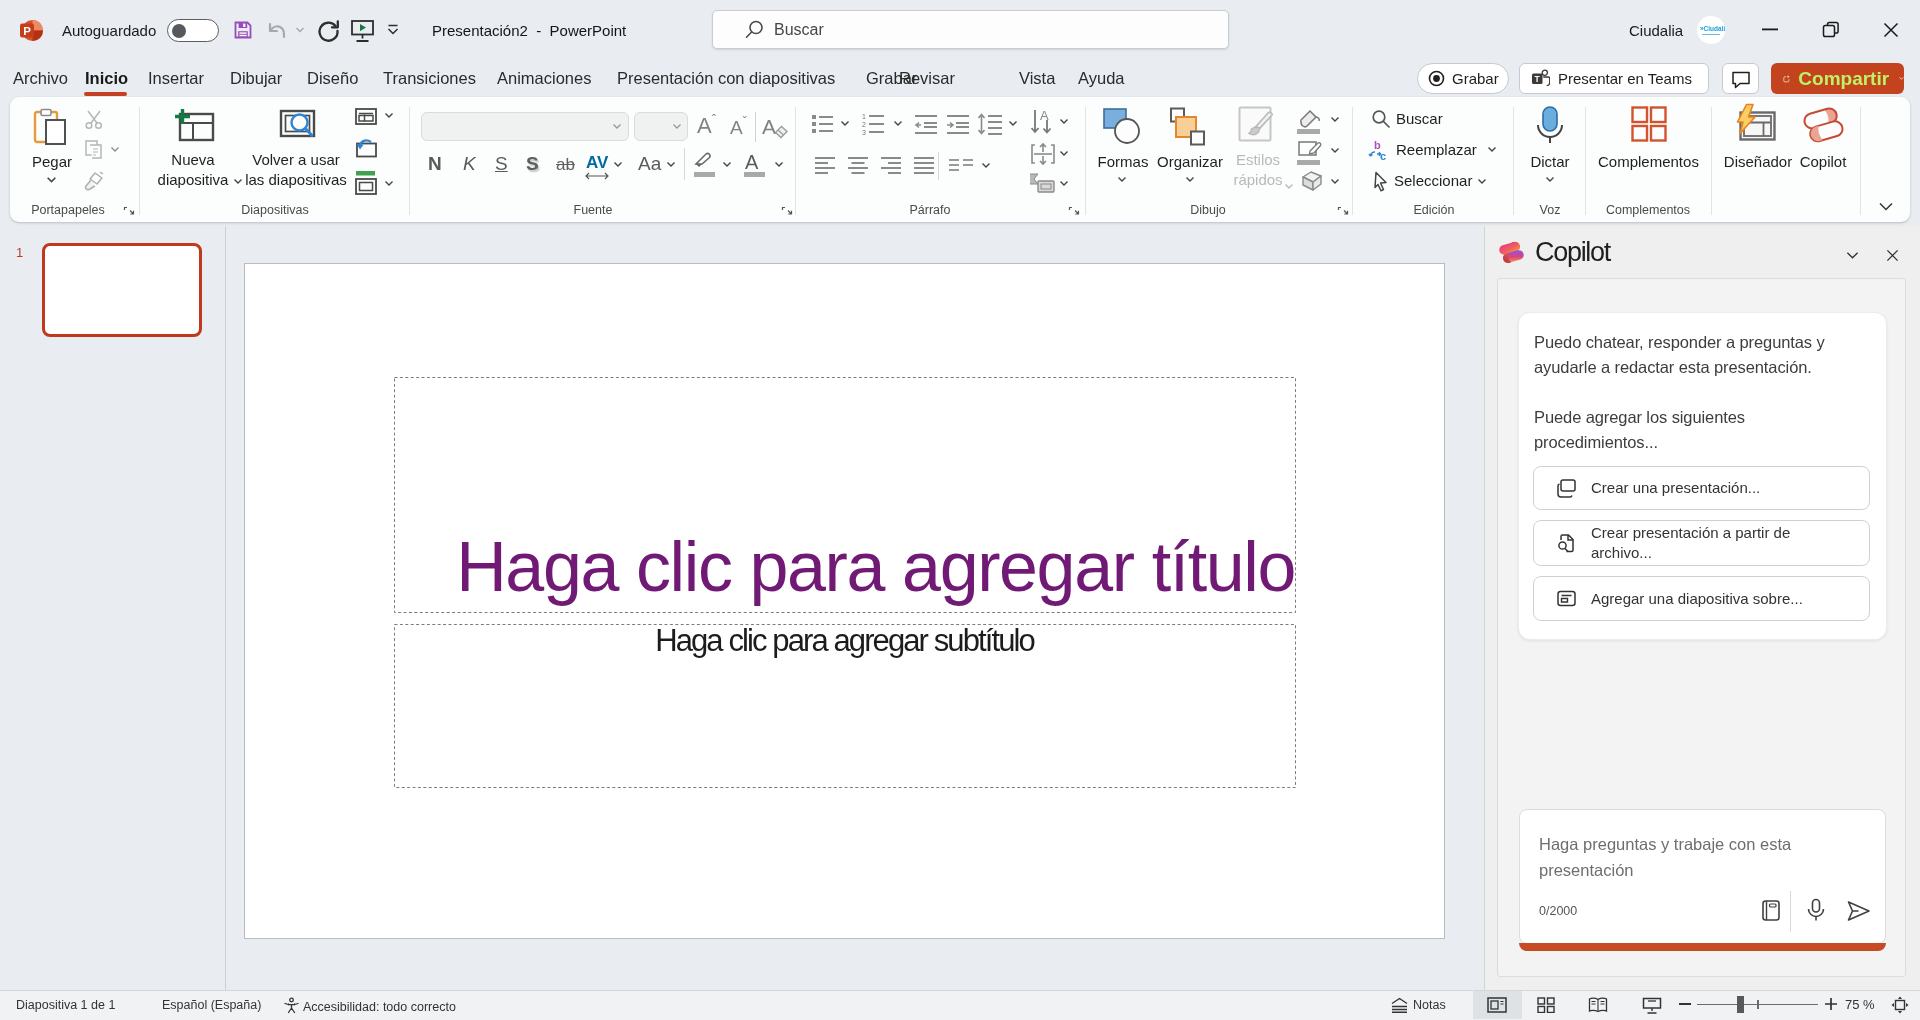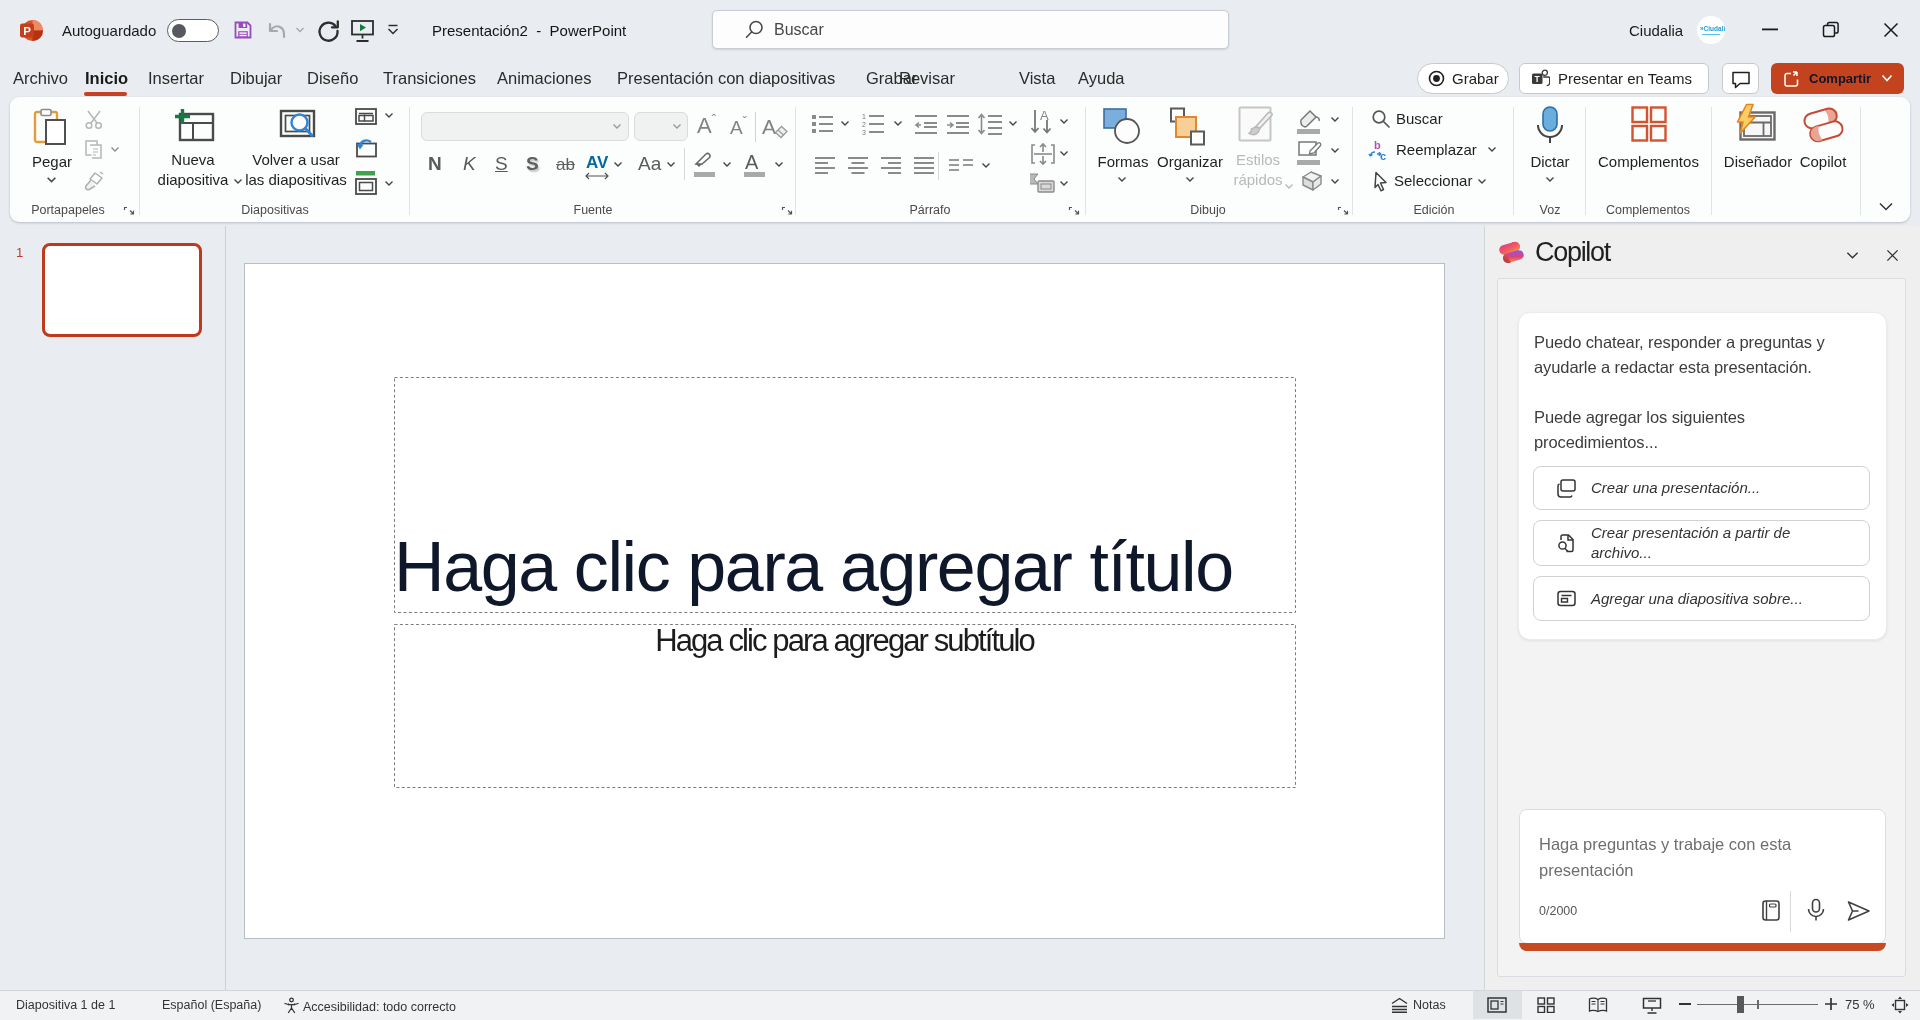--- a/index.html
+++ b/index.html
@@ -4,21 +4,21 @@
   html,body{margin:0;padding:0;}
   body{font-family:"Liberation Sans",sans-serif;-webkit-font-smoothing:antialiased;}
   #root{position:relative;width:1920px;height:1020px;background:#e9edf1;overflow:hidden;}
   .abs{position:absolute;}
   svg{display:block;}
   .tab{top:0;height:37px;display:flex;align-items:center;}
   .glabel{position:absolute;top:203px;font-size:12.5px;color:#4a4a4a;text-align:center;}
   .vsep{position:absolute;top:107px;width:1px;height:108px;background:#e1e4e7;}
   .chev{stroke:#444;stroke-width:1.4;fill:none;}
   .btxt{position:absolute;font-size:15px;color:#1f1f1f;text-align:center;line-height:20px;}
-  .cpbtn{background:#fff;border:1px solid #d1d1d1;border-radius:8px;box-sizing:border-box;display:flex;align-items:center;font-size:15px;color:#333;font-style:italic;}
+  .cpbtn{background:#fff;border:1px solid #d1d1d1;border-radius:8px;box-sizing:border-box;display:flex;align-items:center;font-size:15px;color:#333;}
   .cpbtn span{margin-left:14px;line-height:20px;padding-right:8px;}
 </style>
 </head>
 <body>
 <div id="root">
 
 <div class="abs" style="left:0;top:0;width:1920px;height:60px;">
 
   <svg class="abs" style="left:19px;top:18px;" width="25" height="25" viewBox="0 0 25 25">
     <circle cx="13.5" cy="12.5" r="10.5" fill="#d6542c"></circle>
@@ -131,21 +131,21 @@
   <svg class="abs" style="left:8px;top:6px;" width="20" height="19" viewBox="0 0 20 19">
     <path d="M2 2.5 h16 v11 h-9 l-4.5 4 v-4 H2 Z" fill="none" stroke="#1f1f1f" stroke-width="1.5" stroke-linejoin="round"></path>
   </svg>
 </div>
 
 <div class="abs" style="left:1771px;top:63px;width:133px;height:31px;background:#c4431f;border-radius:6px;display:flex;align-items:center;">
   <svg style="margin-left:12px;" width="18" height="18" viewBox="0 0 18 18">
     <path d="M10.5 5.5 L14 2 M14 2 h-4 M14 2 v4" stroke="#fff" stroke-width="1.5" fill="none"></path>
     <path d="M8 3.5 H4 a2 2 0 0 0 -2 2 V14 a2 2 0 0 0 2 2 h8.5 a2 2 0 0 0 2-2 V9.5" fill="none" stroke="#fff" stroke-width="1.5"></path>
   </svg>
-  <span style="margin-left:8px;font-size:13px;font-weight:bold;color:#0f172a;">Compartir</span>
+  <span style="margin-left:8px;font-size:19px;font-weight:bold;color:#bef264;">Compartir</span>
   <svg style="margin-left:10px;" width="12" height="9" viewBox="0 0 12 9">
         <path d="M1.5 1.5 L6 6.5 L10.5 1.5" fill="none" stroke="#fff" stroke-width="1.6"></path>
       </svg>
 </div>
 
 <div class="abs" style="left:10px;top:97px;width:1900px;height:125px;background:#fcfdfd;border-radius:9px;box-shadow:0 1px 2.5px rgba(120,130,140,.45);"></div>
 <div id="ribbon" class="abs" style="left:0;top:0;width:1920px;height:226px;">
 
   <div class="vsep" style="left:139px;"></div>
   <div class="vsep" style="left:409px;"></div>
@@ -494,21 +494,21 @@
 <div class="abs" style="left:42px;top:243px;width:154px;height:88px;background:#fff;border:3px solid #bf3a1d;border-radius:8px;"></div>
 <div class="abs" style="left:225px;top:226px;width:1px;height:764px;background:#ccd1d6;"></div>
 
 <div class="abs" style="left:244px;top:263px;width:1201px;height:676px;background:#fff;border:1px solid #b8bdc3;box-sizing:border-box;"></div>
 <svg class="abs" style="left:394px;top:377px;" width="902" height="236">
       <rect x="0.5" y="0.5" width="901" height="235" fill="none" stroke="#7d7d7d" stroke-width="1" stroke-dasharray="3 2.4"></rect>
     </svg>
 <svg class="abs" style="left:394px;top:624px;" width="902" height="164">
       <rect x="0.5" y="0.5" width="901" height="163" fill="none" stroke="#7d7d7d" stroke-width="1" stroke-dasharray="3 2.4"></rect>
     </svg>
-<div class="abs" id="bigtitle" style="left:394px;top:527px;width:901px;text-align:left;font-size:70px;font-weight:300;color:#0f172a;letter-spacing:-1.4px;">Haga clic para agregar título</div>
+<div class="abs" id="bigtitle" style="left:394px;top:527px;width:901px;text-align:right;font-size:70px;font-weight:300;color:#701a75;letter-spacing:-1.4px;">Haga clic para agregar título</div>
 <div class="abs" id="subtitle" style="left:394px;top:623px;width:901px;text-align:center;font-size:31px;letter-spacing:-1.9px;color:#1c1c1c;">Haga clic para agregar subtítulo</div>
 
 <div class="abs" style="left:1484px;top:226px;width:436px;height:764px;background:#efeff0;border-left:1px solid #d0d5d9;box-sizing:border-box;"></div>
 <div id="copilot" class="abs" style="left:0;top:0;width:1920px;height:1020px;pointer-events:none;">
 
   <svg class="abs" style="left:1497px;top:239px;" width="29" height="27" viewBox="0 0 43 42">
     <defs>
       <linearGradient id="cg1" x1="0.2" y1="0" x2="0.75" y2="1">
         <stop offset="0" stop-color="#e83f7f"></stop>
             <stop offset="0.55" stop-color="#ee5d5f"></stop>

